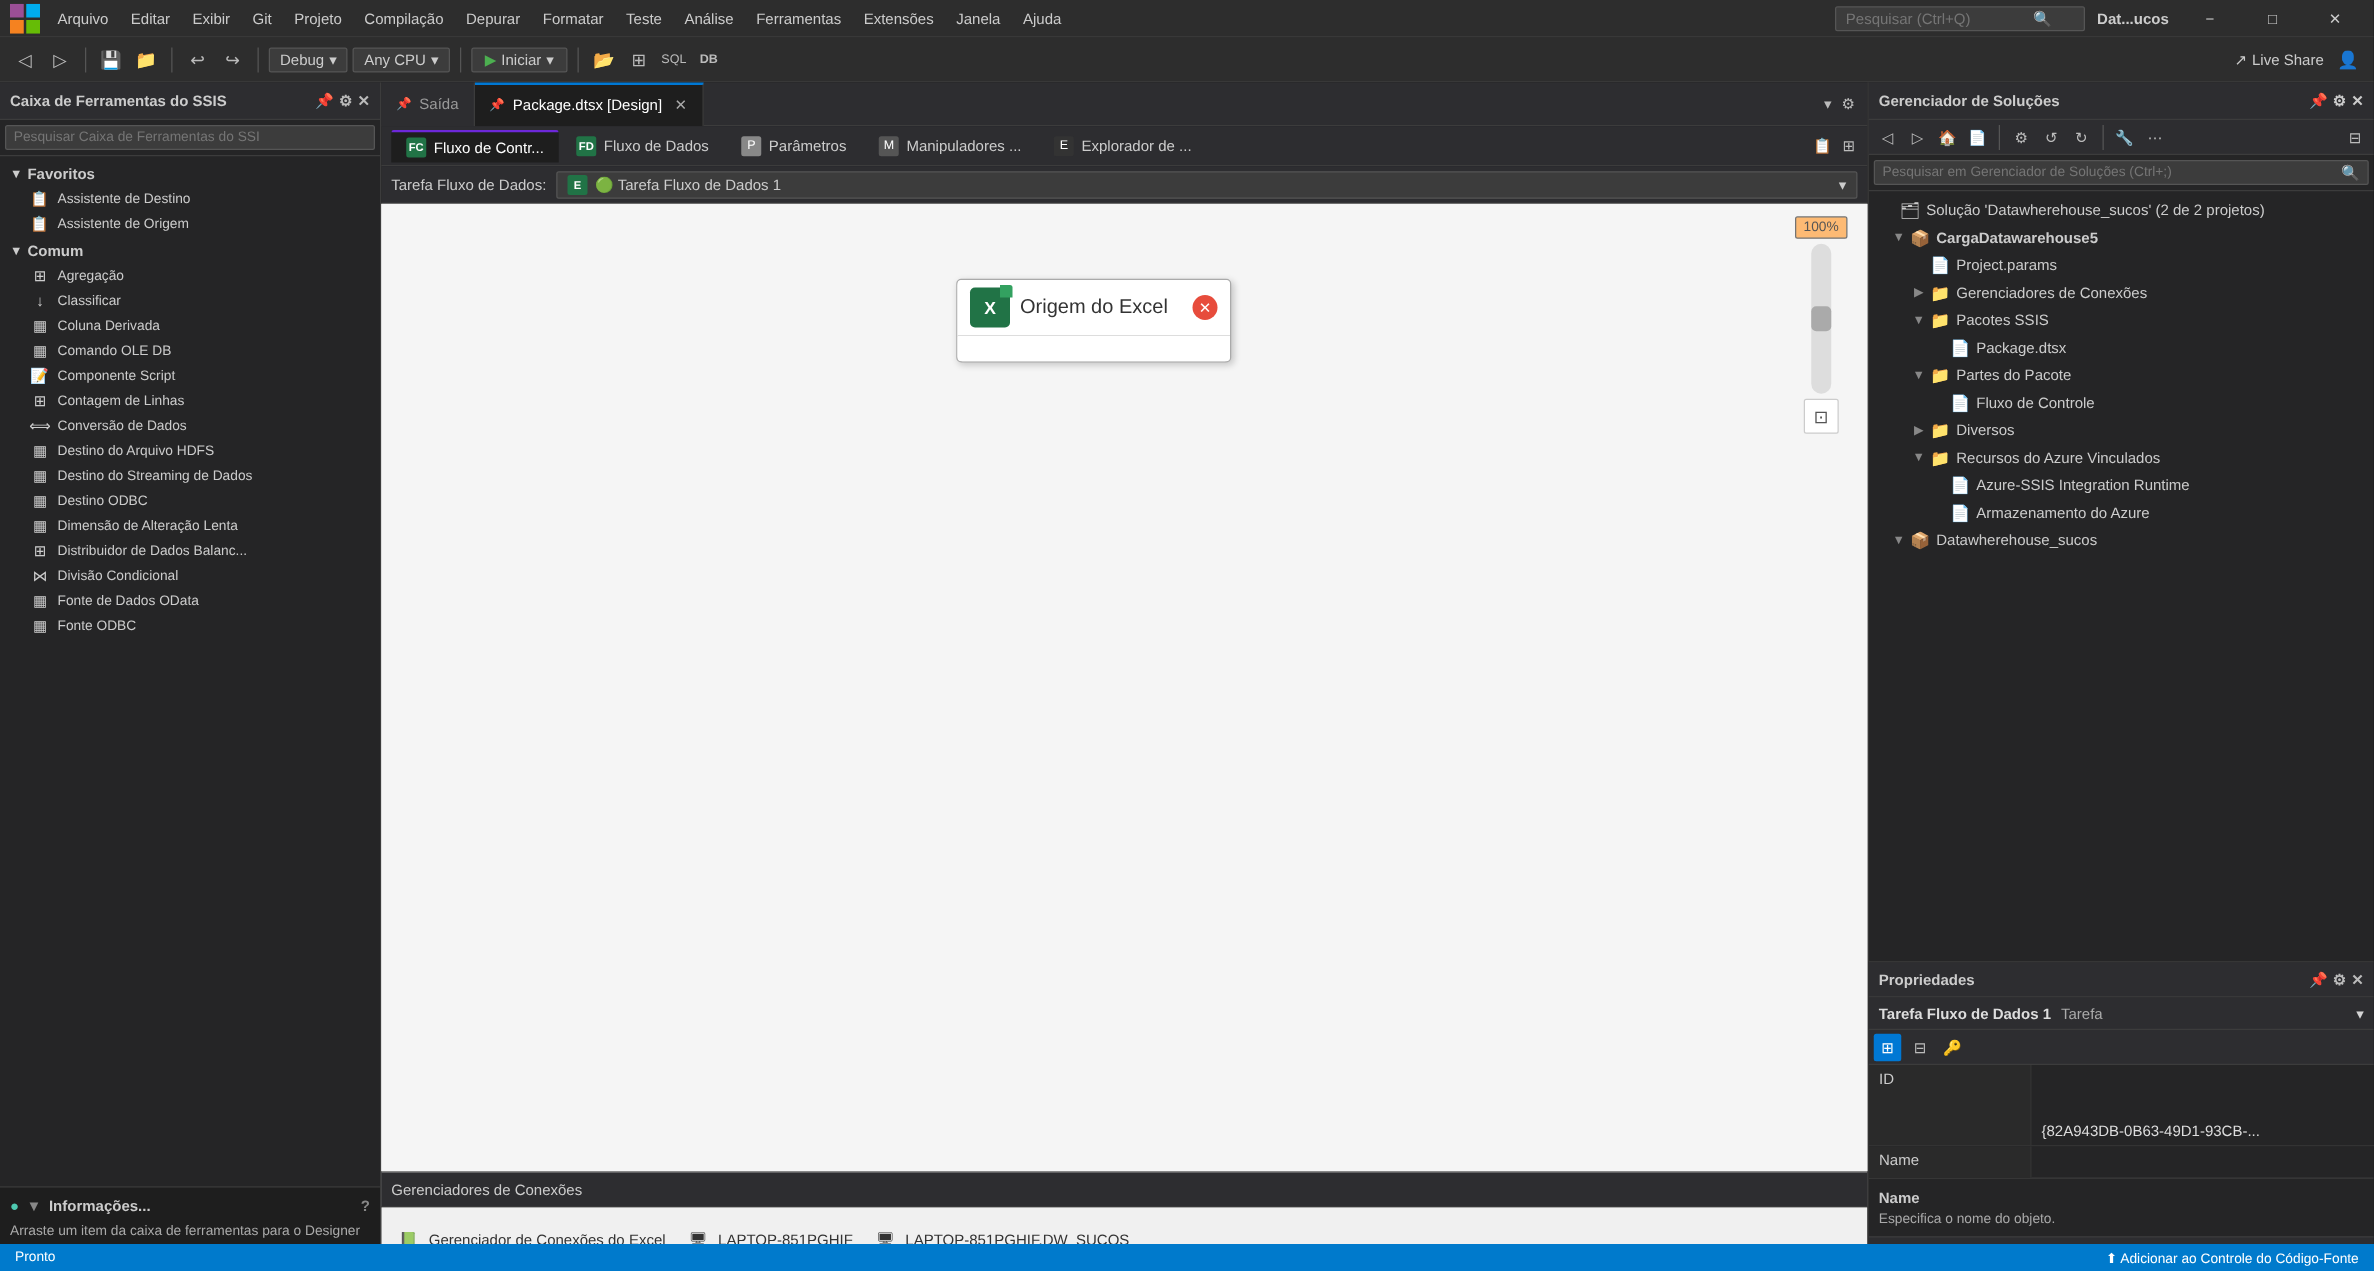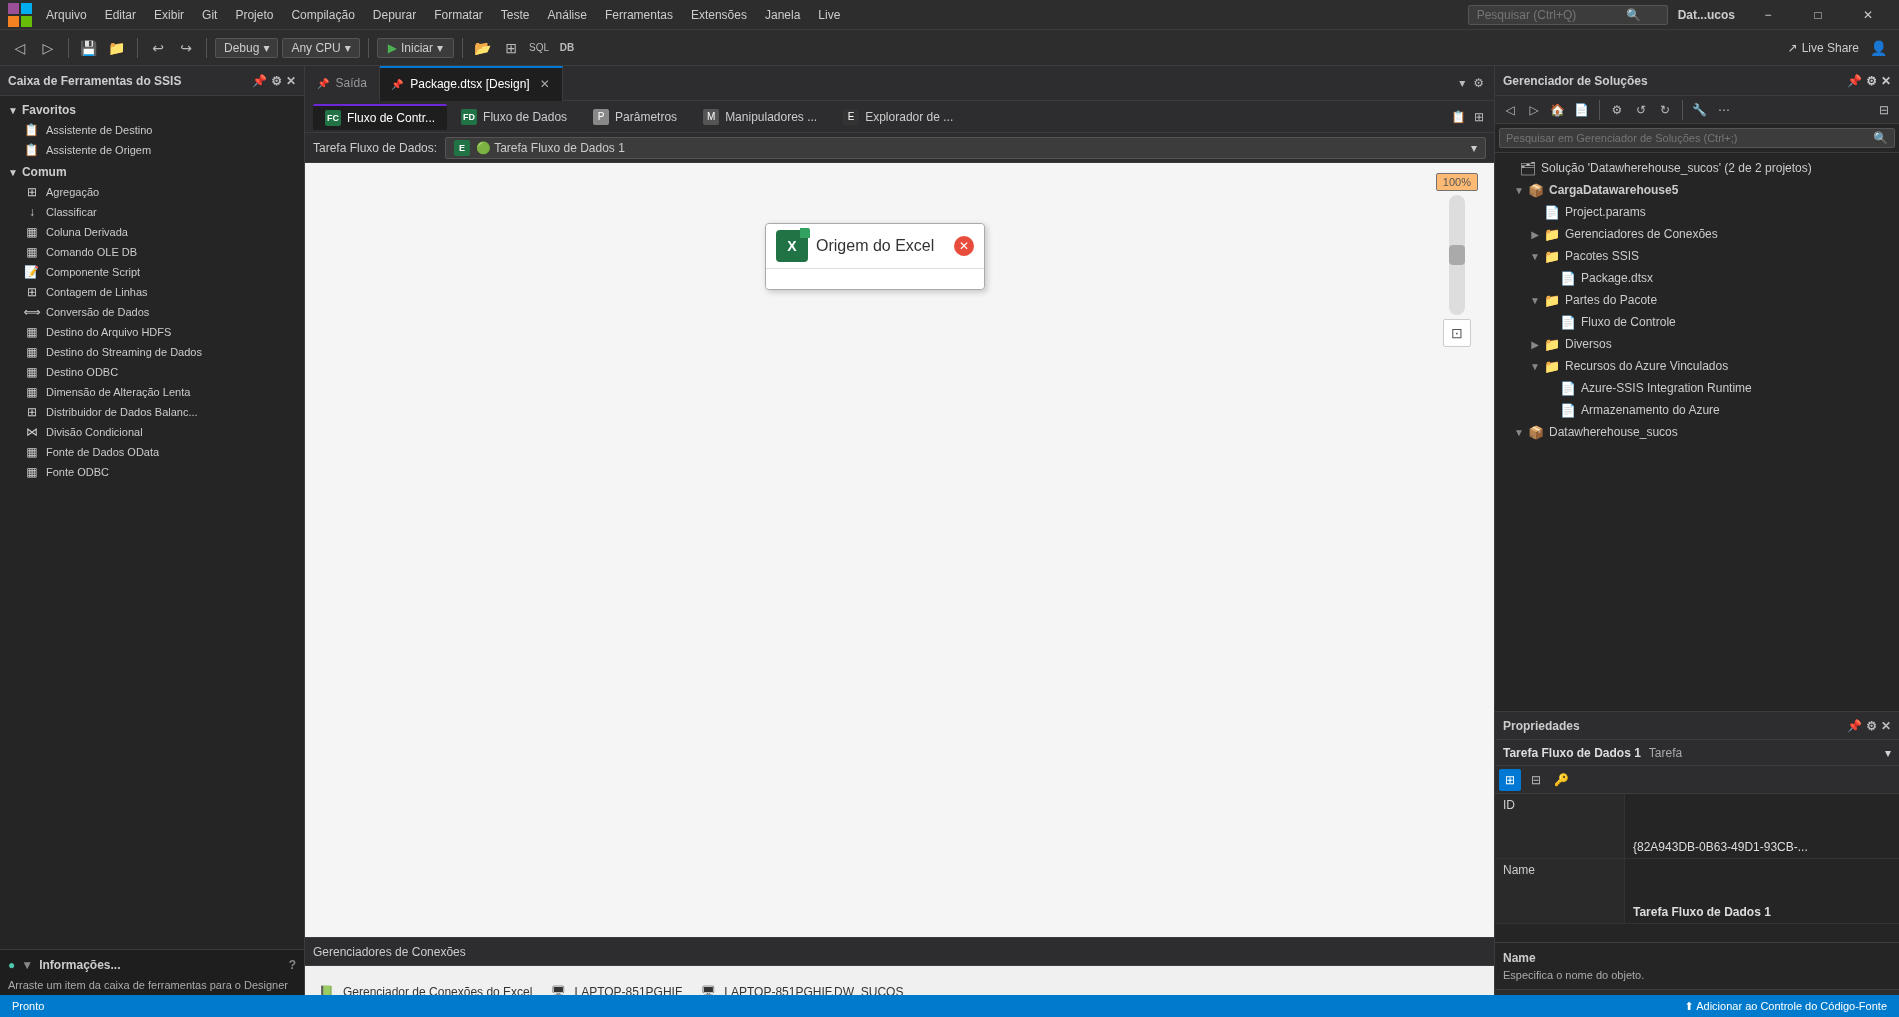--- a/index.html
+++ b/index.html
@@ -100,21 +100,21 @@
     .right-panel-search { padding: 4px; border-bottom: 1px solid #3c3c3c; }
     .right-panel-search-inner { display: flex; align-items: center; background: #3c3c3c; border: 1px solid #555; border-radius: 2px; padding: 2px 6px; }
     .right-panel-search-inner input { background: transparent; border: none; outline: none; color: #ccc; font-size: 11px; flex: 1; }
     .solution-tree { flex: 1; overflow-y: auto; padding: 4px 0; }
     .tree-item { display: flex; align-items: center; padding: 2px 0; cursor: pointer; font-size: 12px; color: #ccc; white-space: nowrap; }
     .tree-arrow { width: 16px; display: inline-flex; align-items: center; justify-content: center; font-size: 10px; color: #888; }
     .tree-icon { width: 18px; height: 18px; margin-right: 4px; display: inline-flex; align-items: center; justify-content: center; font-size: 13px; }
     .tree-label { font-size: 12px; }
 
     
-    .properties-panel { height: 306px; border-top: 1px solid #3c3c3c; background: #252526; display: flex; flex-direction: column; }
+    .properties-panel { height: 248px; border-top: 1px solid #3c3c3c; background: #252526; display: flex; flex-direction: column; }
     .properties-header { display: flex; align-items: center; height: 28px; background: #2d2d30; border-bottom: 1px solid #3c3c3c; padding: 0 8px; font-size: 12px; font-weight: bold; color: #ccc; }
     .properties-header .icons { margin-left: auto; display: flex; gap: 4px; }
     .properties-header .icons span { cursor: pointer; color: #bbb; }
     .properties-subheader { display: flex; align-items: center; height: 26px; padding: 0 8px; background: #2d2d30; border-bottom: 1px solid #3c3c3c; }
     .properties-subheader-title { font-size: 12px; font-weight: bold; color: #ddd; }
     .properties-subheader-sub { font-size: 12px; color: #aaa; margin-left: 8px; }
     .properties-toolbar { display: flex; align-items: center; height: 28px; background: #2d2d30; border-bottom: 1px solid #3c3c3c; padding: 0 4px; gap: 4px; }
     .prop-tool-btn { width: 22px; height: 22px; display: flex; align-items: center; justify-content: center; cursor: pointer; color: #bbb; border-radius: 2px; }
     .prop-tool-btn.active { background: #0078d4; color: white; }
     .properties-content { flex: 1; overflow-y: auto; }
@@ -175,21 +175,21 @@
   <div class="menu-item">Git</div>
   <div class="menu-item">Projeto</div>
   <div class="menu-item">Compilação</div>
   <div class="menu-item">Depurar</div>
   <div class="menu-item">Formatar</div>
   <div class="menu-item">Teste</div>
   <div class="menu-item">Análise</div>
   <div class="menu-item">Ferramentas</div>
   <div class="menu-item">Extensões</div>
   <div class="menu-item">Janela</div>
-  <div class="menu-item">Live</div>
+  <div class="menu-item">Ajuda</div>
   <div class="menu-search">
     <input type="text" placeholder="Pesquisar (Ctrl+Q)" style="">
     <span>🔍</span>
   </div>
   <div class="title-area">Dat...ucos</div>
   <div class="window-controls">
     <div class="win-btn">−</div>
     <div class="win-btn">□</div>
     <div class="win-btn close">✕</div>
   </div>
@@ -236,20 +236,23 @@
 <div class="main-layout">
 
   <div class="toolbox">
     <div class="toolbox-header">
       <span>Caixa de Ferramentas do SSIS</span>
       <div class="icons">
         <span>📌</span>
         <span>⚙</span>
         <span>✕</span>
       </div>
+    </div>
+    <div class="toolbox-search">
+      <input type="text" placeholder="Pesquisar Caixa de Ferramentas do SSI" style="">
     </div>
     <div class="toolbox-content">
 
       <div class="toolbox-section">
         <div class="toolbox-section-header">
           <span class="arrow">▼</span>
           <span>Favoritos</span>
         </div>
         <div class="toolbox-item">
           <span class="icon">📋</span>

